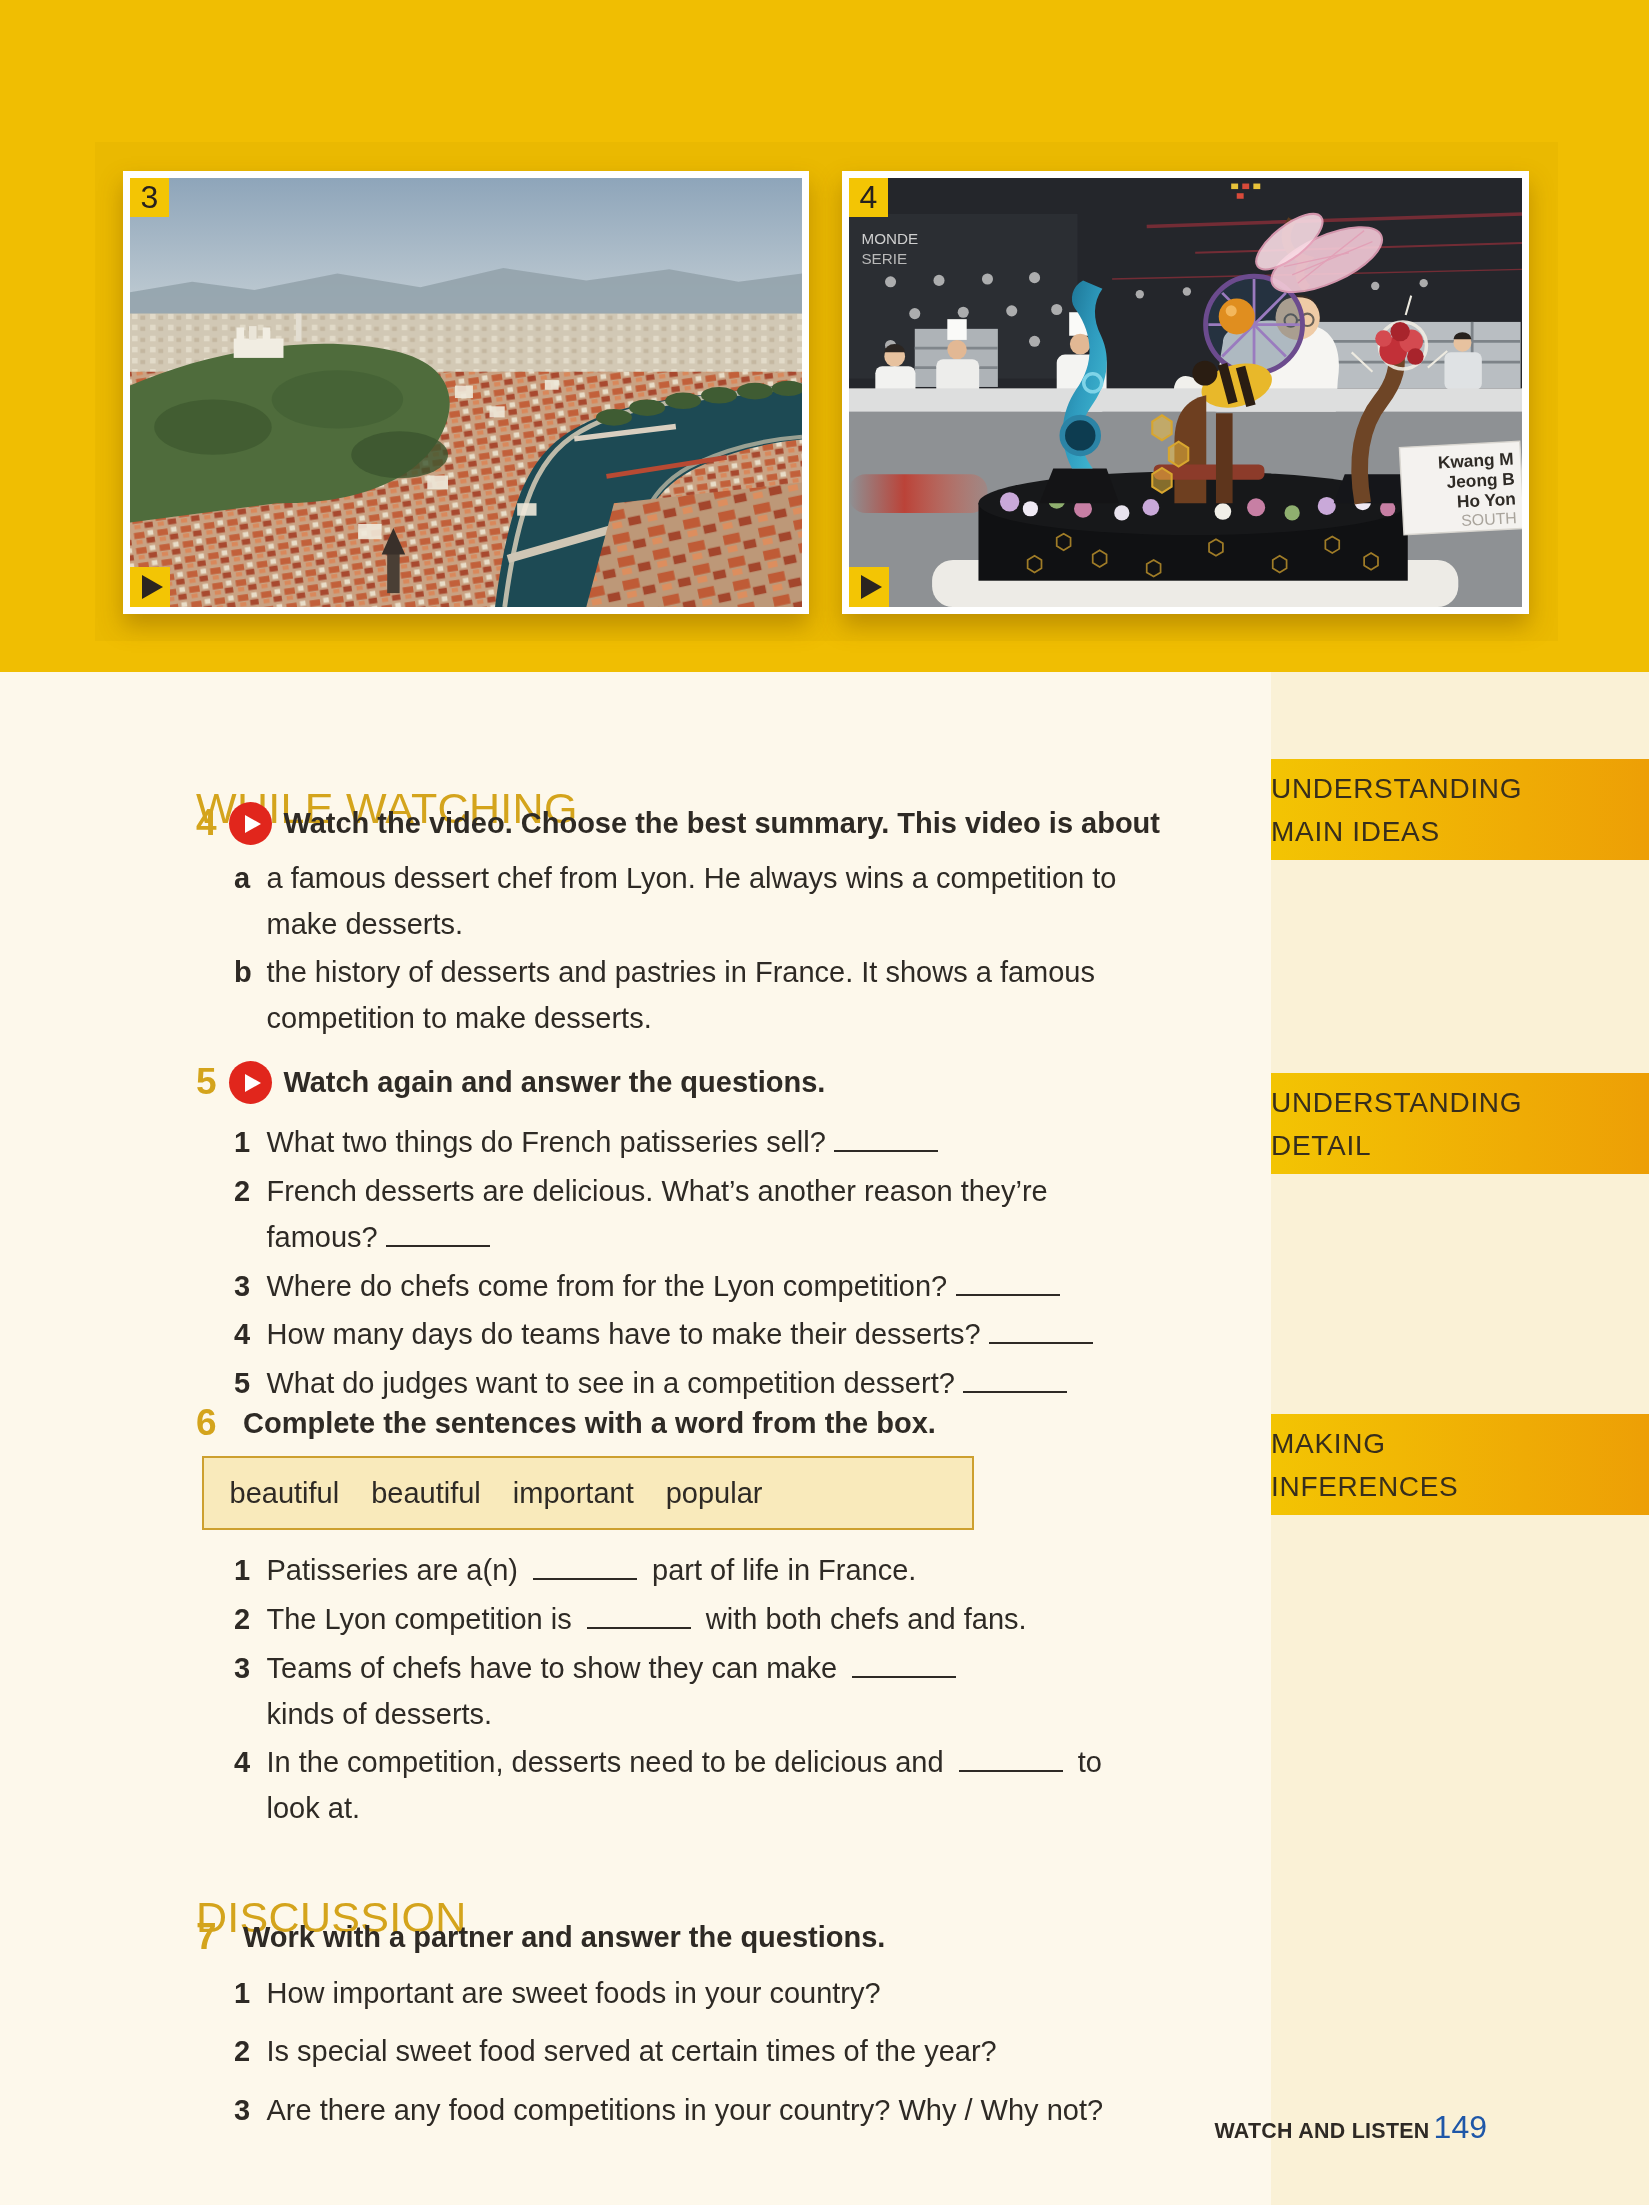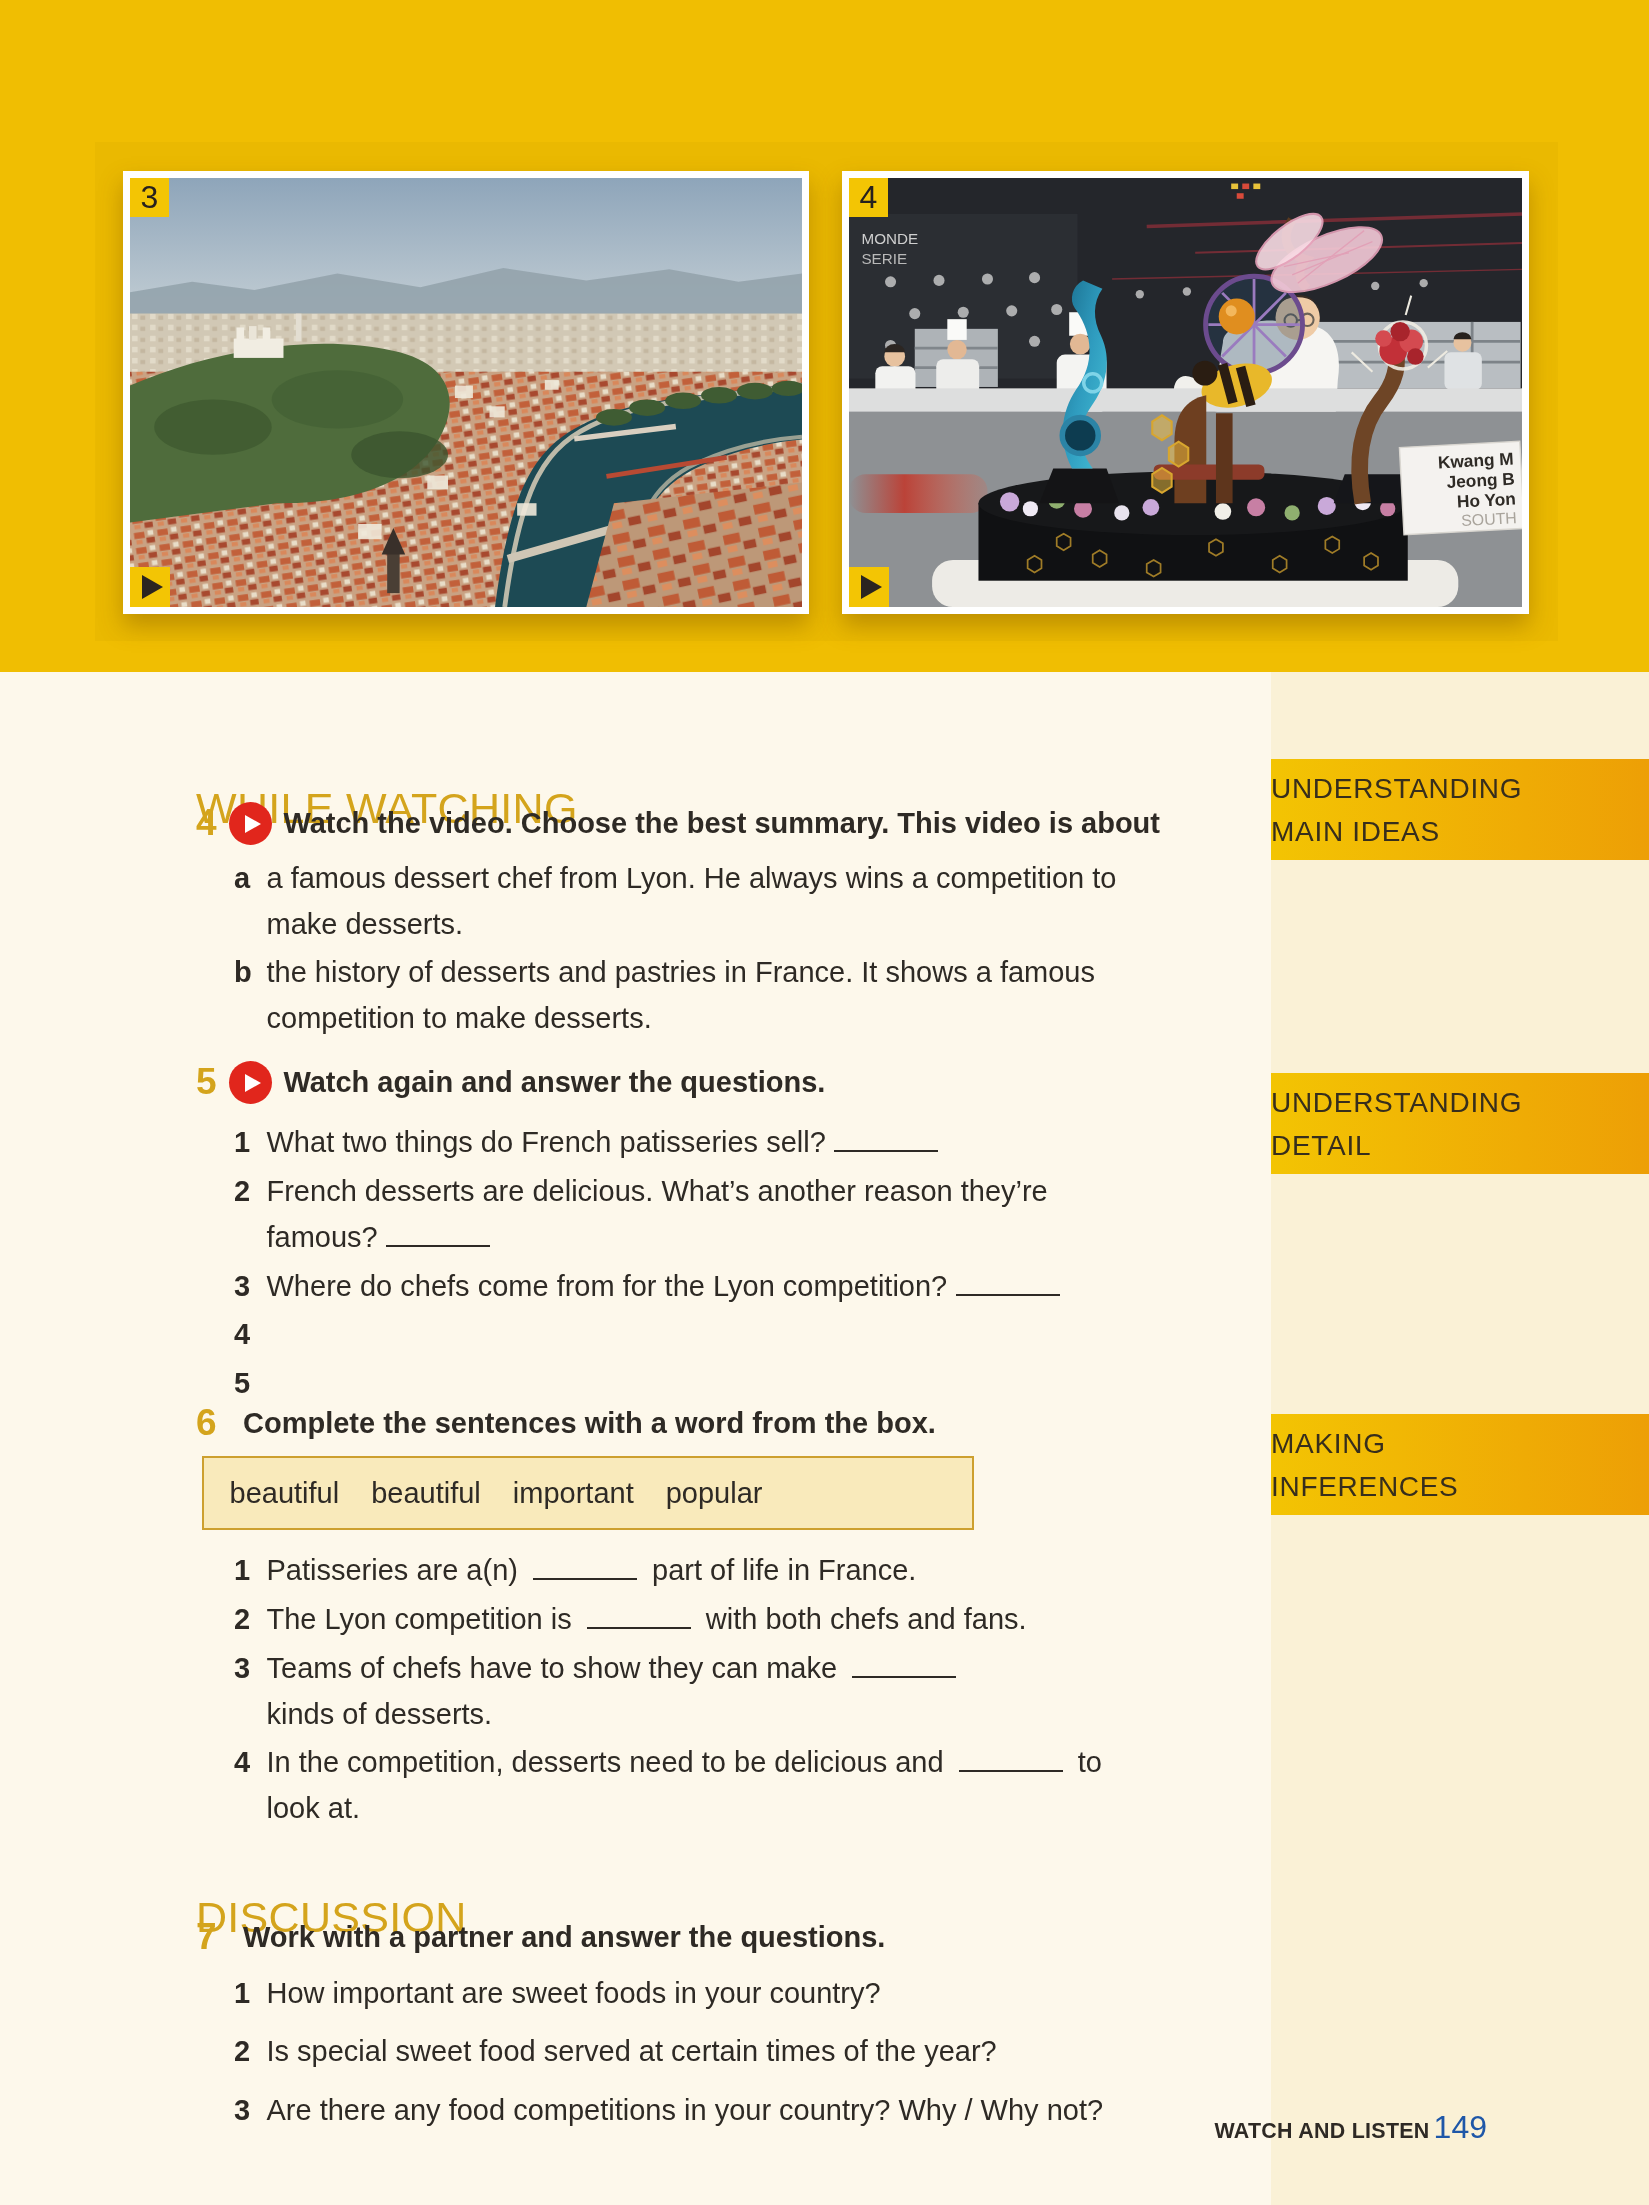--- a/index.html
+++ b/index.html
@@ -394,23 +394,25 @@
         <div class="q-item">
           <span class="q-num">2</span>
           <div class="q-text">French desserts are delicious. What’s another reason they’re famous?<span class="blank"></span></div>
         </div>
         <div class="q-item">
           <span class="q-num">3</span>
           <div class="q-text">Where do chefs come from for the Lyon competition?<span class="blank"></span></div>
         </div>
         <div class="q-item">
           <span class="q-num">4</span>
+          <div class="q-text">How many days do teams have to make their desserts?<span class="blank"></span></div>
         </div>
         <div class="q-item">
           <span class="q-num">5</span>
+          <div class="q-text">What do judges want to see in a competition dessert?<span class="blank"></span></div>
         </div>
       </div>
   </section>
 
   <section class="exercise" id="ex6">
     <div class="ex-header">
       <span class="ex-num">6</span>
       <span class="hdr-text no-icon">Complete the sentences with a word from the box.</span>
     </div>
     <div class="word-box" id="word-box">

